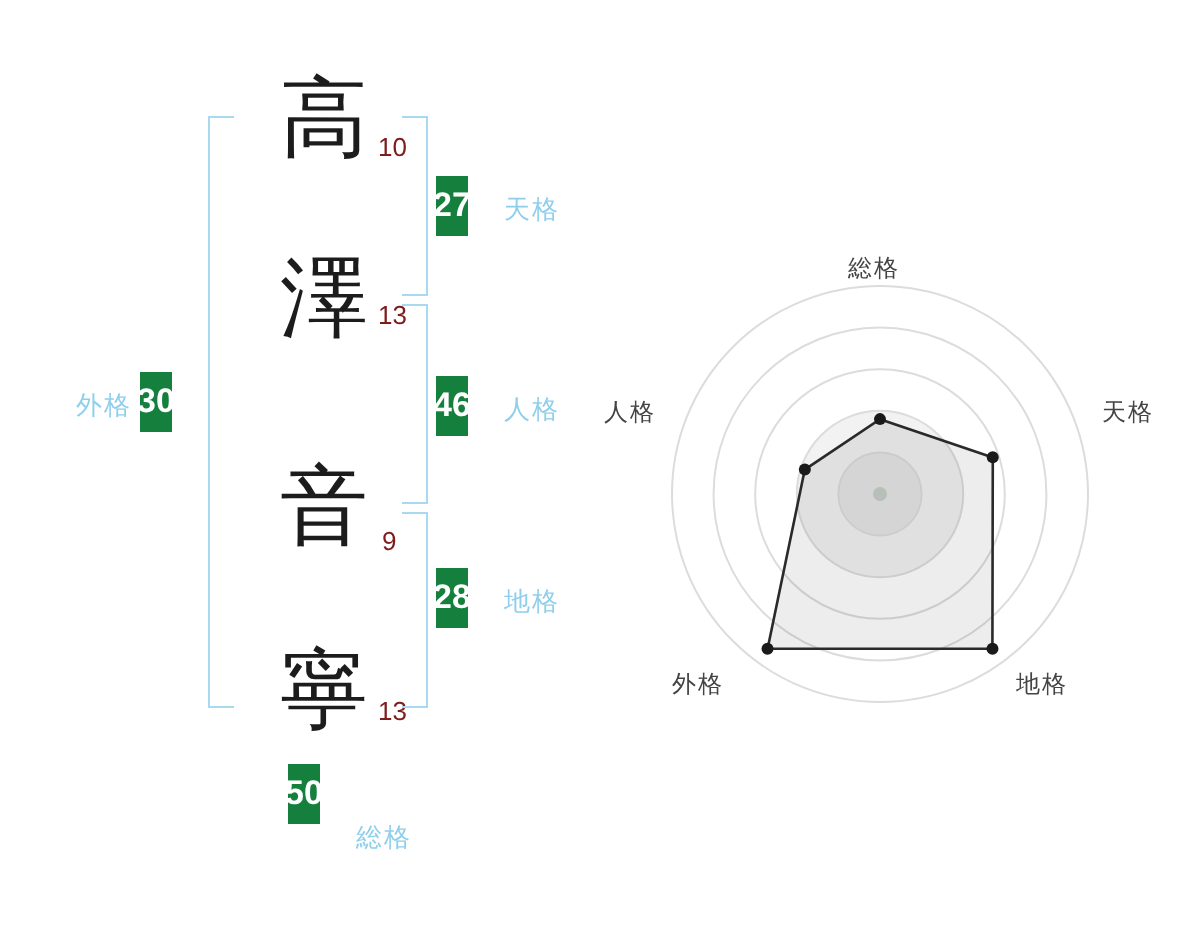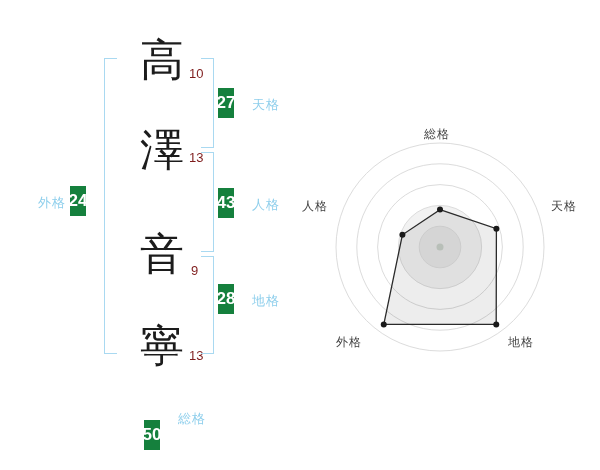--- a/index.html
+++ b/index.html
@@ -49,32 +49,32 @@
   <div class="stroke" style="left:189px;top:150px">13</div>
   <div class="stroke" style="left:191px;top:263px">9</div>
   <div class="stroke" style="left:189px;top:348px">13</div>
 
   <div class="bracket-left" style="top:58px;height:294px"></div>
   <div class="bracket-right" style="top:58px;height:88px"></div>
   <div class="bracket-right" style="top:152px;height:98px"></div>
   <div class="bracket-right" style="top:256px;height:96px"></div>
 
   <div class="kaku-label" style="left:38px;top:194px">外格</div>
-  <div class="badge" style="left:70px;top:186px">24</div>
+  <div class="badge" style="left:70px;top:186px">30</div>
 
   <div class="badge" style="left:218px;top:88px">27</div>
   <div class="kaku-label" style="left:252px;top:96px">天格</div>
 
-  <div class="badge" style="left:218px;top:188px">43</div>
+  <div class="badge" style="left:218px;top:188px">46</div>
   <div class="kaku-label" style="left:252px;top:196px">人格</div>
 
   <div class="badge" style="left:218px;top:284px">28</div>
   <div class="kaku-label" style="left:252px;top:292px">地格</div>
 
-  <div class="badge" style="left:144px;top:420px">50</div>
+  <div class="badge" style="left:144px;top:382px">50</div>
   <div class="kaku-label" style="left:178px;top:410px">総格</div>
 
   <div id="radar-wrap">
     <svg width="280" height="280">
         <circle cx="140" cy="142" r="104" fill="none" stroke="#dcdcdc" stroke-width="1"></circle>
         <circle cx="140" cy="142" r="83.2" fill="none" stroke="#dcdcdc" stroke-width="1"></circle>
         <circle cx="140" cy="142" r="62.4" fill="none" stroke="#dcdcdc" stroke-width="1"></circle>
         <circle cx="140" cy="142" r="41.6" fill="#f2f2f2" stroke="#dcdcdc" stroke-width="1"></circle>
         <circle cx="140" cy="142" r="20.8" fill="#e6e6e6" stroke="#dcdcdc" stroke-width="1"></circle>
         <polygon points="140.0,104.6 196.4,123.7 196.2,219.4 83.8,219.4 102.4,129.8" fill="rgba(0,0,0,0.07)" stroke="#2a2a2a" stroke-width="1.3"></polygon>

